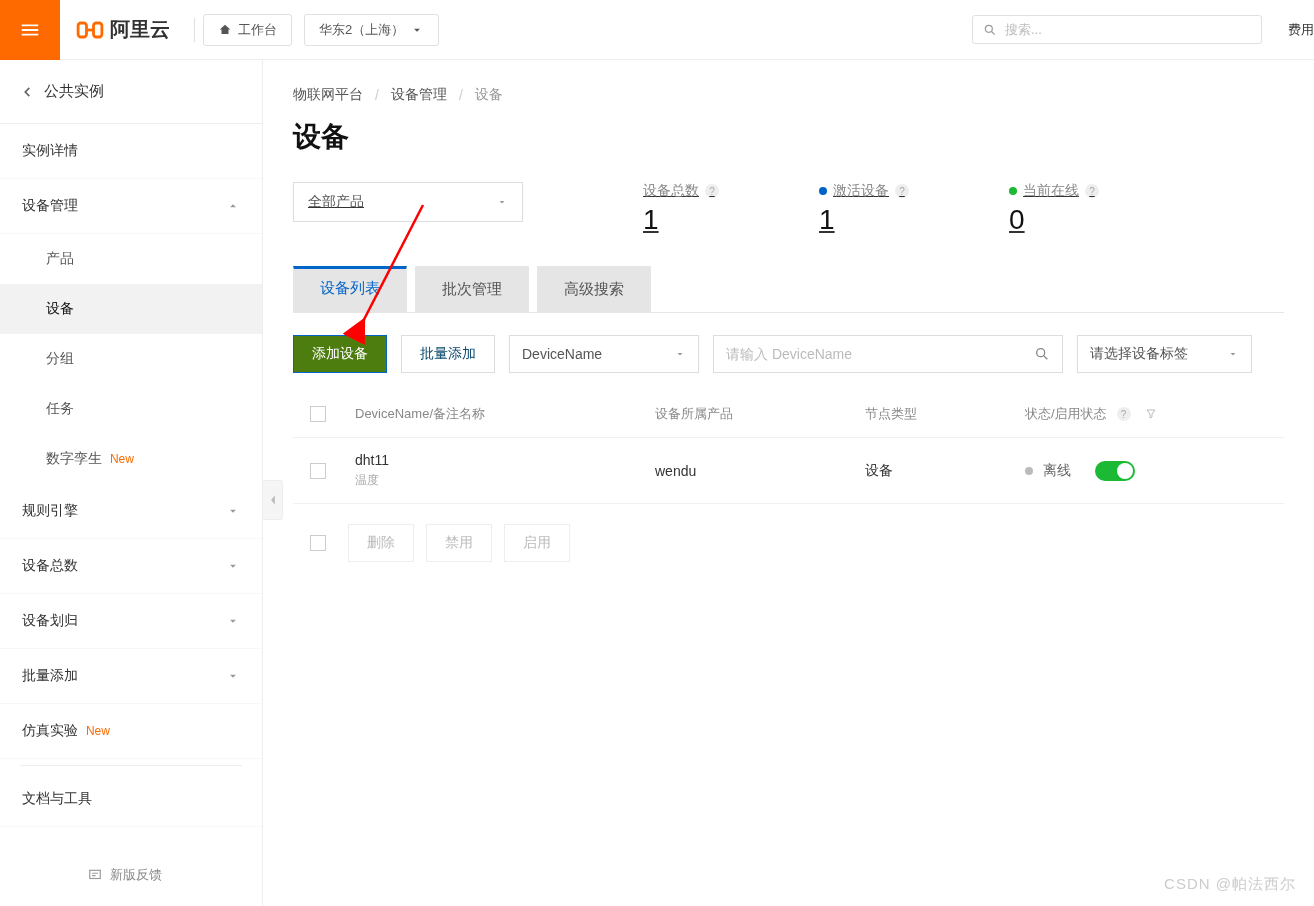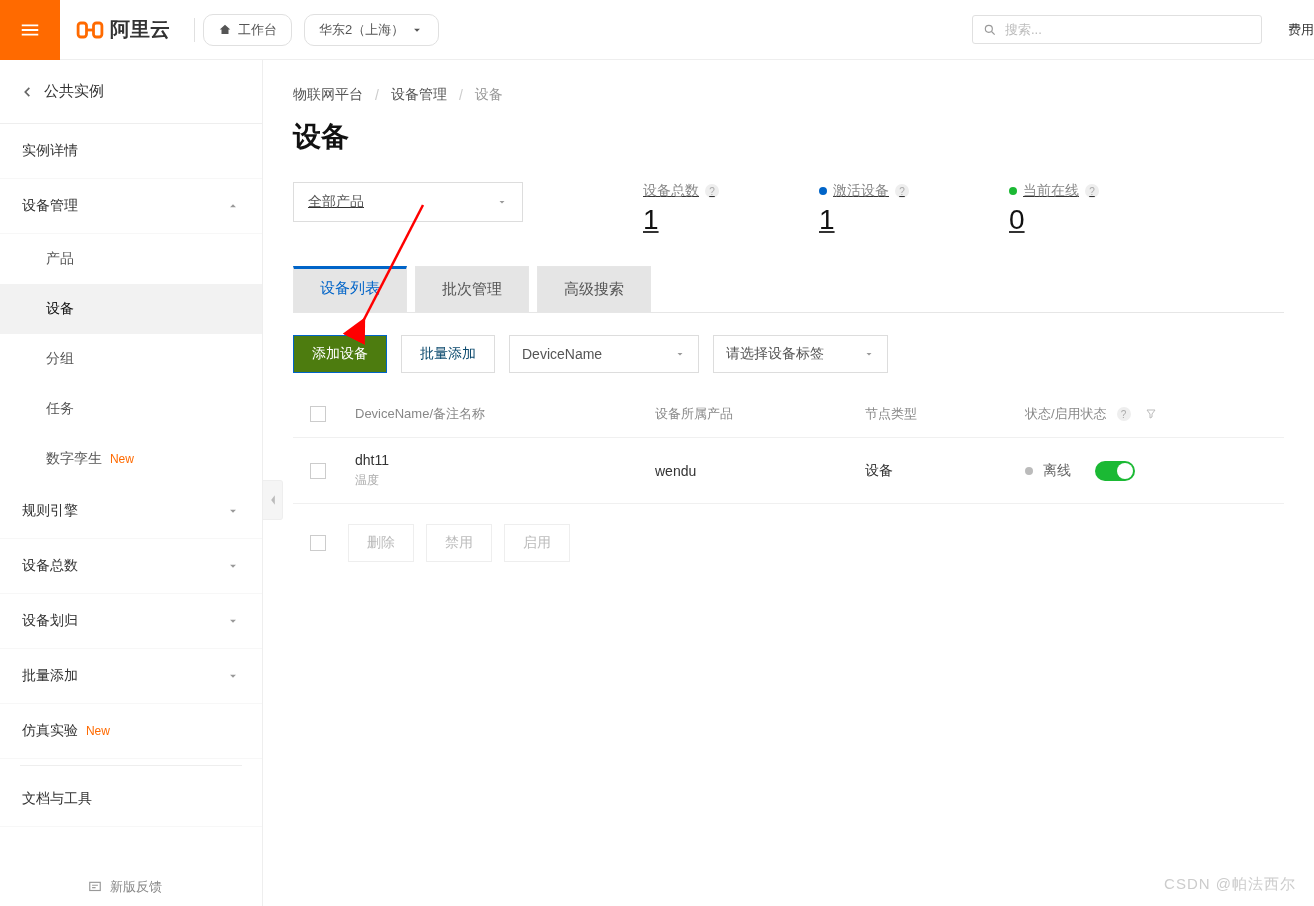--- a/index.html
+++ b/index.html
@@ -6,21 +6,21 @@
 body { font-family: -apple-system, "PingFang SC", "Microsoft YaHei", sans-serif; font-size: 14px; color: #333; background: #fff; overflow: hidden; width: 1314px; height: 906px; position: relative; }
 
 
 .top-header { height: 60px; display: flex; align-items: center; border-bottom: 1px solid #eee; }
 .hamburger { width: 60px; height: 60px; background: #ff6a00; display: flex; align-items: center; justify-content: center; cursor: pointer; }
 .hamburger svg { width: 22px; height: 22px; fill: #fff; }
 .logo-wrap { display: flex; align-items: center; padding: 0 16px; gap: 6px; }
 .logo-wrap svg { width: 28px; height: 28px; }
 .logo-text { font-size: 20px; font-weight: 600; color: #333; }
 .header-divider { width: 1px; height: 24px; background: #e0e0e0; margin: 0 8px; }
-.top-btn { display: flex; align-items: center; gap: 6px; padding: 6px 14px; border: 1px solid #e0e0e0; border-radius: 10px; background: #fff; color: #555; cursor: pointer; font-size: 13px; }
+.top-btn { display: flex; align-items: center; gap: 6px; padding: 6px 14px; border: 1px solid #e0e0e0; border-radius: 3px; background: #fff; color: #555; cursor: pointer; font-size: 13px; }
 .top-btn svg { width: 14px; height: 14px; fill: #555; }
 .region-sel { margin-left: 12px; }
 .header-spacer { flex: 1; }
 .search-box { display: flex; align-items: flex-end; border: 1px solid #e0e0e0; border-radius: 3px; padding: 6px 10px; width: 290px; color: #999; gap: 8px; }
 .search-box input { border: none; outline: none; flex: 1; font-size: 13px; color: #555; }
 .search-box input::placeholder { color: #bbb; }
 .right-link { margin-left: 26px; color: #333; font-size: 13px; }
 
 
 .layout { display: flex; height: calc(100% - 60px); }
@@ -30,21 +30,21 @@
 .back-row { display: flex; align-items: center; gap: 10px; padding: 22px 20px; border-bottom: 1px solid #eee; cursor: pointer; }
 .back-row svg { width: 14px; height: 14px; fill: #666; }
 .back-row span { font-size: 15px; color: #333; }
 .nav-item { display: flex; align-items: center; padding: 18px 22px; font-size: 14px; color: #333; cursor: pointer; border-bottom: 1px solid #f7f7f7; justify-content: space-between; }
 .nav-item.collapsible svg.chev { width: 14px; height: 14px; fill: #999; }
 .nav-sub { padding-left: 46px; font-size: 14px; color: #555; padding-top: 16px; padding-bottom: 16px; cursor: pointer; }
 .nav-sub.active { background: #f2f2f2; color: #111; font-weight: 500; }
 .nav-sub .new-badge { color: #ff6a00; font-size: 12px; margin-left: 4px; }
 .nav-item .new-badge { color: #ff6a00; font-size: 12px; margin-left: 4px; }
 .nav-divider { height: 1px; background: #eee; margin: 6px 20px; }
-.feedback-row { position: absolute; bottom: 0; left: 0; right: 0; padding: 10px 20px 10px 88px; font-size: 13px; color: #888; display: flex; align-items: center; gap: 8px; }
+.feedback-row { position: absolute; bottom: 12px; left: 0; right: 0; padding: 10px 20px 10px 88px; font-size: 13px; color: #888; display: flex; align-items: center; gap: 8px; }
 .collapse-tab { position: absolute; top: 480px; left: 263px; width: 20px; height: 40px; background: #f5f5f5; border: 1px solid #eee; border-left: none; border-radius: 0 3px 3px 0; display: flex; align-items: center; justify-content: center; cursor: pointer; z-index: 5; }
 .collapse-tab svg { width: 8px; height: 12px; fill: #bbb; }
 
 
 .main { flex: 1; padding: 0 30px 24px 30px; overflow-y: auto; position: relative; }
 .breadcrumbs { padding: 26px 0 0 0; font-size: 14px; color: #999; display: flex; align-items: center; gap: 12px; }
 .breadcrumbs .bc { color: #555; }
 .breadcrumbs .bc.current { color: #999; }
 .breadcrumbs .sep { color: #ccc; }
 .page-title { font-size: 28px; font-weight: 600; color: #111; margin-top: 14px; }
@@ -277,20 +277,27 @@
 
     <div class="action-row">
       <button class="btn primary">添加设备</button>
       <button class="btn">批量添加</button>
       <div class="field-sel">
         <span>DeviceName</span>
         <svg viewBox="0 0 24 24">
             <path d="M7 10l5 5 5-5z"></path>
           </svg>
       </div>
+      <div class="search-field">
+        <input placeholder="请输入 DeviceName" style="">
+        <svg viewBox="0 0 24 24">
+            <circle cx="10" cy="10" r="6" fill="none" stroke="#888" stroke-width="2"></circle>
+            <path d="M15 15l5 5" stroke="#888" stroke-width="2"></path>
+          </svg>
+      </div>
       <div class="field-sel tag-sel">
         <span>请选择设备标签</span>
         <svg viewBox="0 0 24 24">
             <path d="M7 10l5 5 5-5z"></path>
           </svg>
       </div>
     </div>
 
     <div class="table">
       <div class="tr header">

